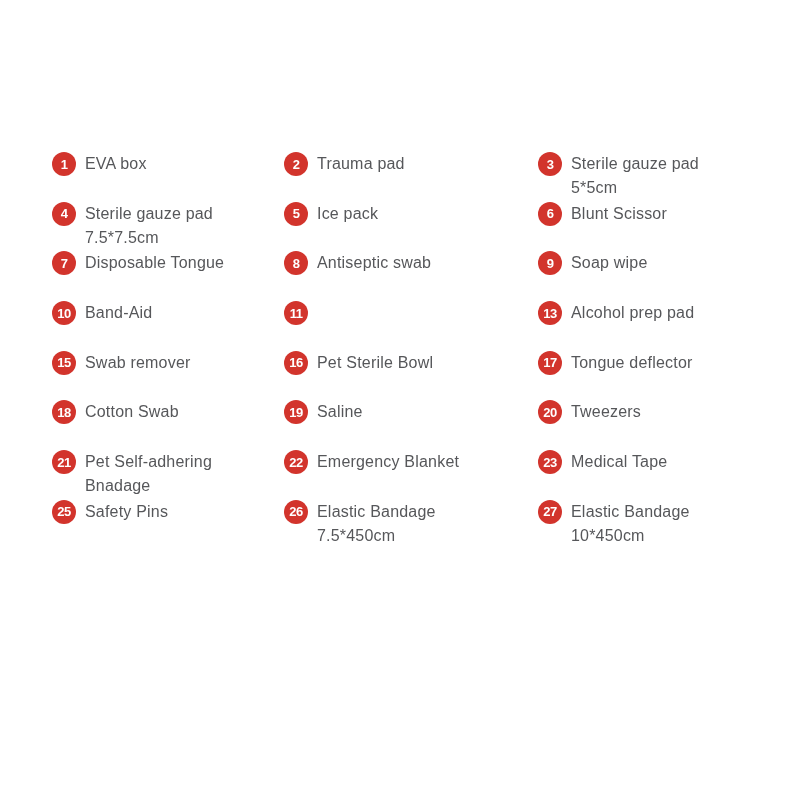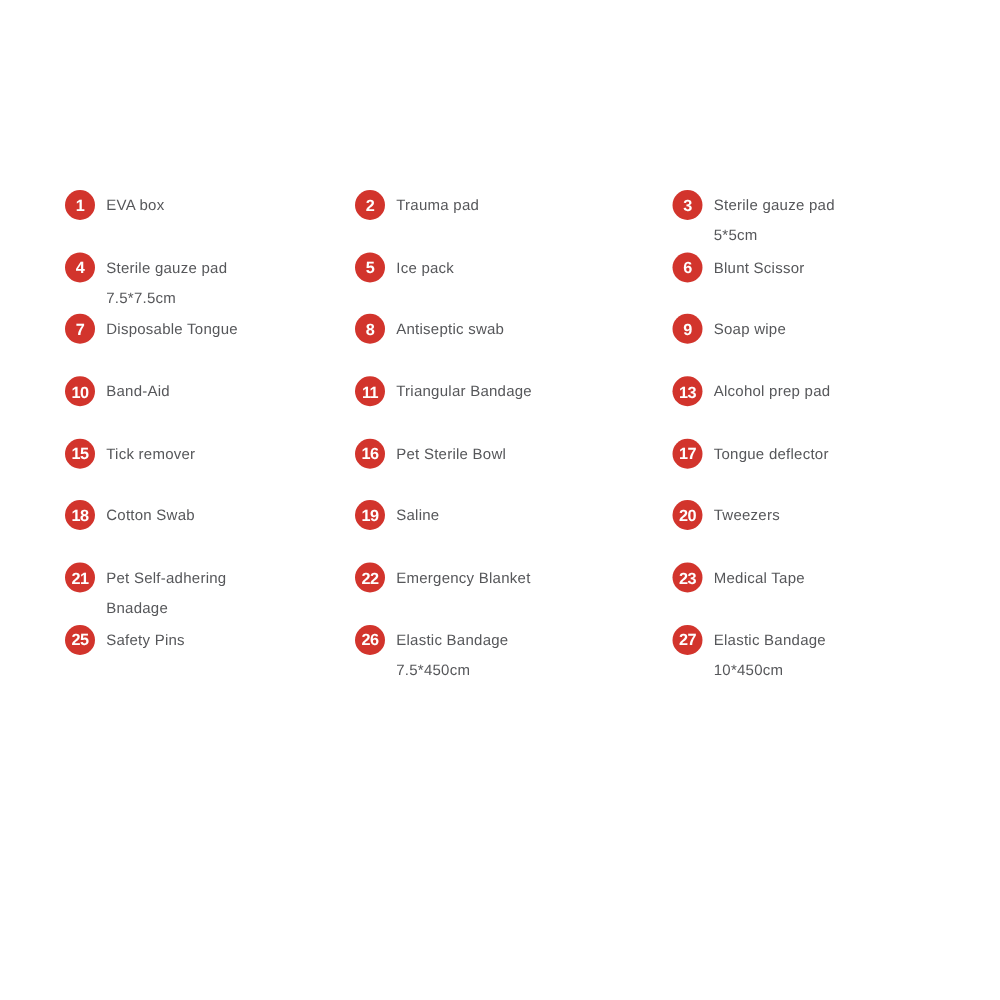--- a/index.html
+++ b/index.html
@@ -40,21 +40,21 @@
     background:var(--red);
     color:#ffffff;
     font-size:13px;
     font-weight:700;
     display:flex;
     align-items:center;
     justify-content:center;
     letter-spacing:-0.5px;
   }
   .label{
-    font-size:12px;
+    font-size:16px;
     line-height:24px;
     color:var(--text);
     letter-spacing:0.2px;
     white-space:pre-line;
   }
 </style>
 </head>
 <body>
 
 <div class="canvas">
@@ -106,33 +106,32 @@
     <span class="label">Soap wipe</span>
   </div>
 
   <div class="item">
     <span class="badge">10</span>
     <span class="label">Band-Aid</span>
   </div>
 
   <div class="item">
     <span class="badge">11</span>
-    <span class="label">Triangular Bandage</span>
   </div>
 
 
   <div class="item">
     <span class="badge">13</span>
     <span class="label">Alcohol prep pad</span>
   </div>
 
 
   <div class="item">
     <span class="badge">15</span>
-    <span class="label">Tick remover</span>
+    <span class="label">Swab remover</span>
   </div>
 
   <div class="item">
     <span class="badge">16</span>
     <span class="label">Pet Sterile Bowl</span>
   </div>
 
   <div class="item">
     <span class="badge">17</span>
     <span class="label">Tongue deflector</span>

